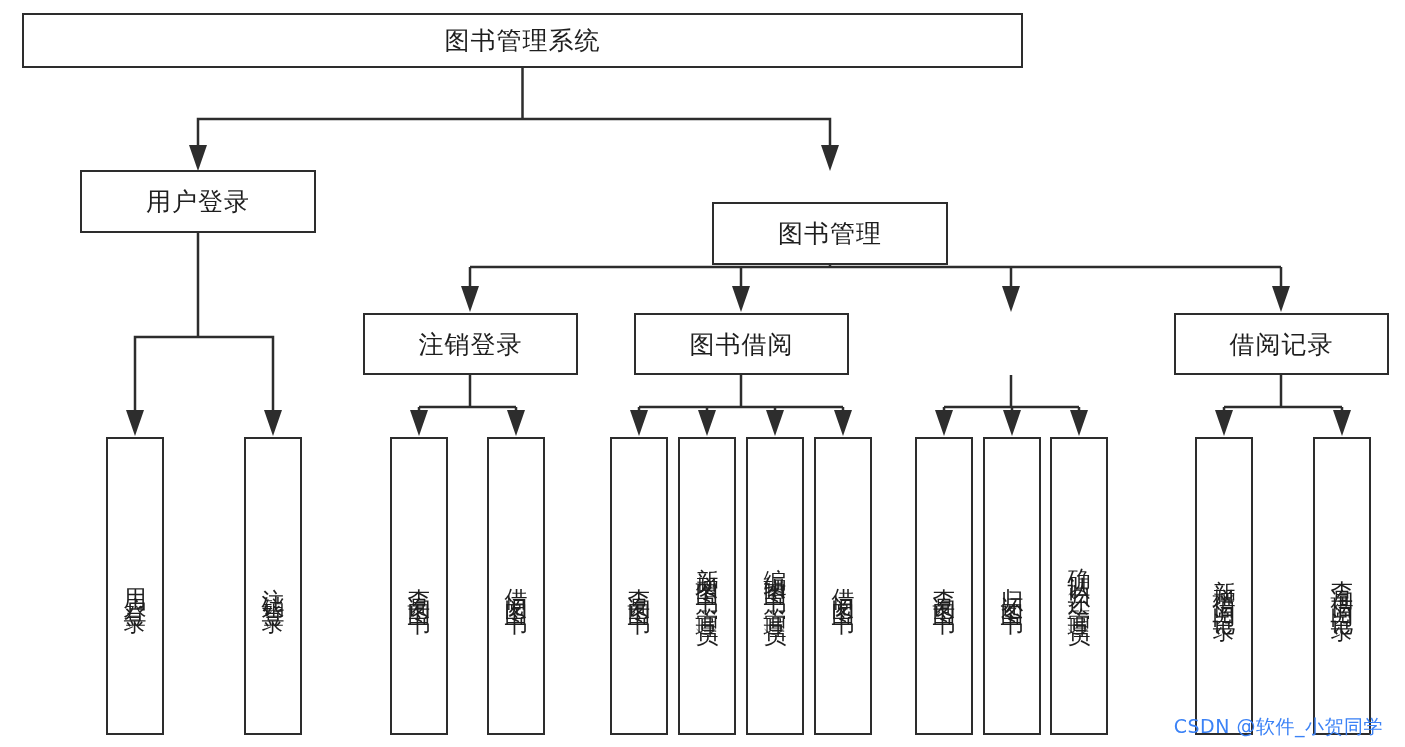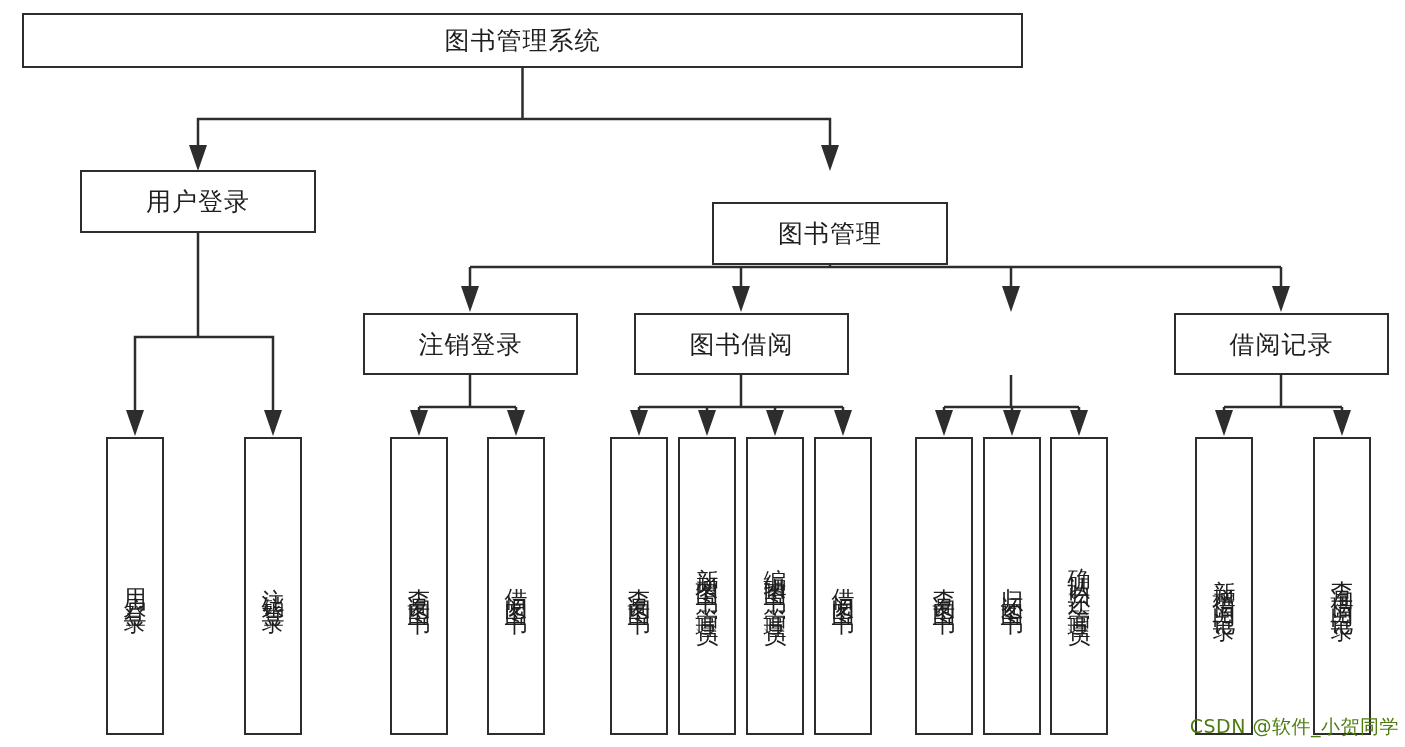--- a/index.html
+++ b/index.html
@@ -26,22 +26,22 @@
   .n-l2b{left:712px;top:170px;width:236px;height:63px;margin-top:32px;}
   .n-l3{top:313px;height:62px;width:215px;}
   .n-l3a{left:363px;} .n-l3b{left:634px;} .n-l3c{left:904px;} .n-l3d{left:1174px;}
   .leaf{top:437px;width:58px;height:298px;}
   .lf-a1{left:106px;} .lf-a2{left:244px;}
   .lf-b1{left:390px;} .lf-b2{left:487px;}
   .lf-c1{left:610px;} .lf-c2{left:678px;} .lf-c3{left:746px;} .lf-c4{left:814px;}
   .lf-d1{left:915px;} .lf-d2{left:983px;} .lf-d3{left:1050px;}
   .lf-e1{left:1195px;} .lf-e2{left:1313px;}
   .watermark{
-    position:absolute;right:6px;bottom:7px;z-index:3;
-    font-size:19px;color:#4d7c0f;letter-spacing:0.5px;white-space:nowrap;
+    position:absolute;right:22px;bottom:7px;z-index:3;
+    font-size:19px;color:#3b82f6;letter-spacing:0.5px;white-space:nowrap;
   }
 </style>
 </head>
 <body>
 
 <div class="stage">
 
   <svg class="wires" width="1405" height="747" viewBox="0 0 1405 747">
     <g stroke="#2d2d2d" stroke-width="2.5" fill="none">
 

